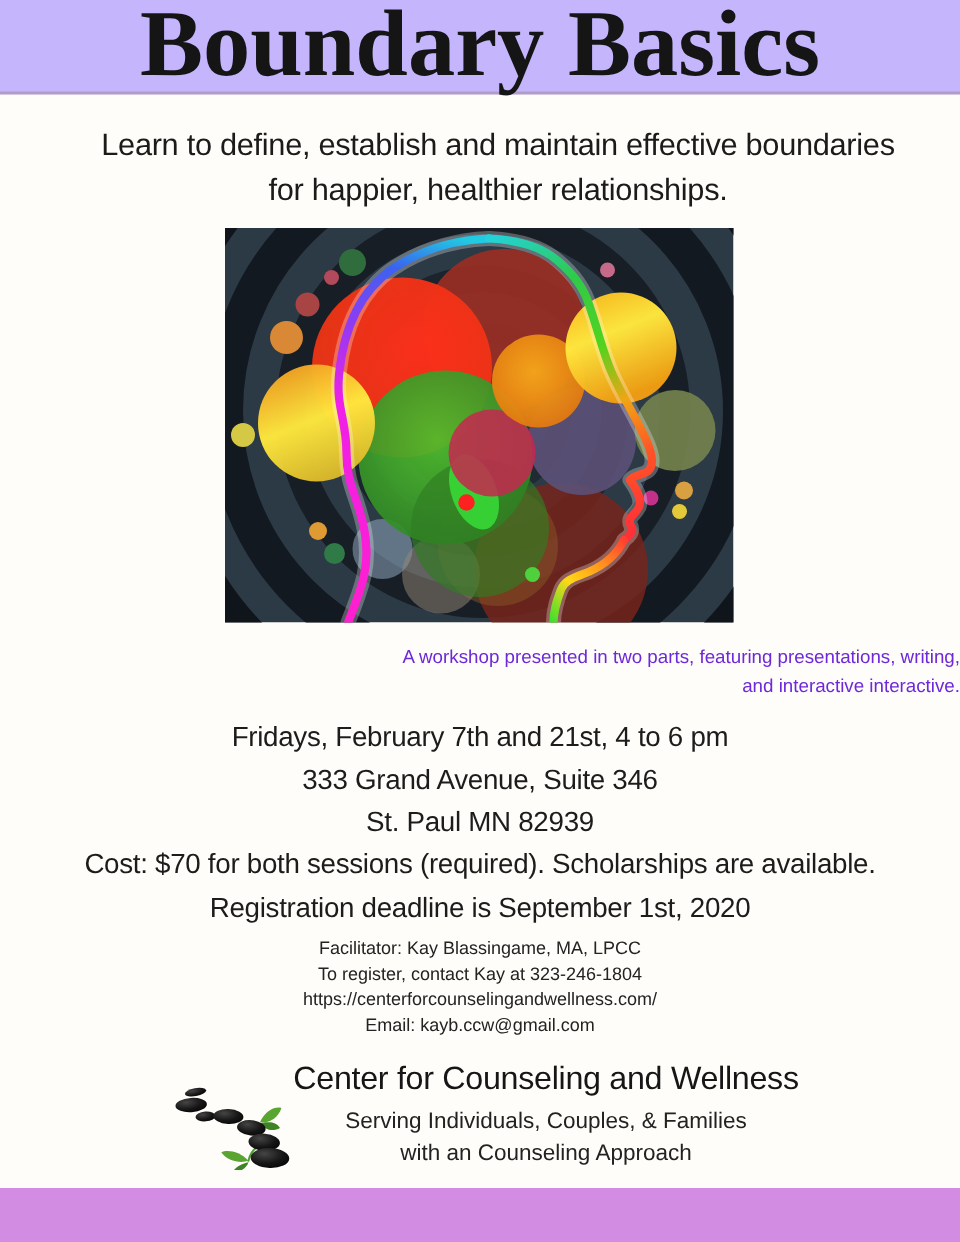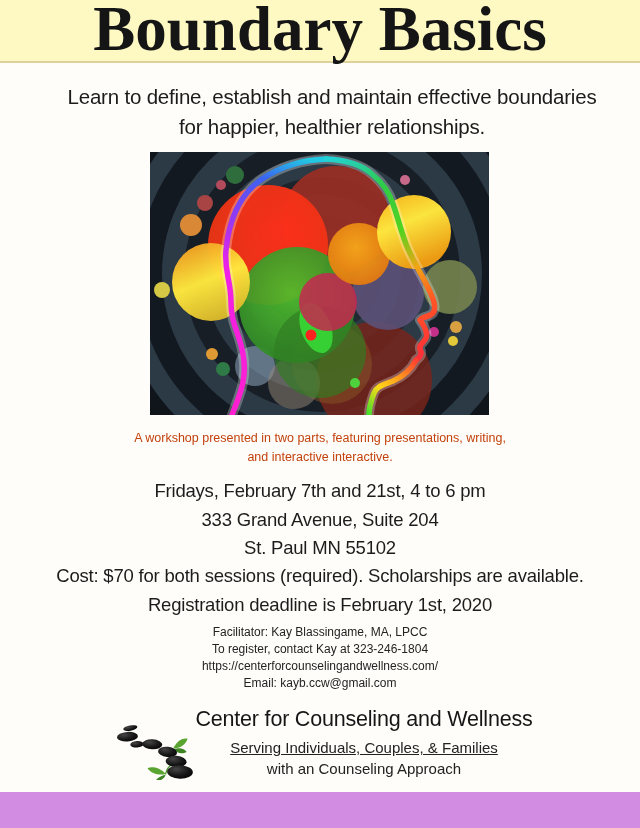--- a/index.html
+++ b/index.html
@@ -21,53 +21,53 @@
   }
   .intro{
     position:absolute;top:82px;left:0;width:100%;text-align:center;
     font-size:20.5px;line-height:30px;letter-spacing:-.2px;color:#1b1b1b;padding-left:12px;
   }
   .art{
     position:absolute;top:152px;left:150px;width:339px;height:263px;
   }
   .art svg{display:block;}
   .caption{
-    position:absolute;top:429px;left:0;width:100%;text-align:center;
-    font-size:12.5px;line-height:18.5px;color:#c2410c;
+    position:absolute;top:429px;left:0;width:100%;text-align:right;
+    font-size:12.5px;line-height:18.5px;color:#6d28d9;
   }
   .schedule{
     position:absolute;top:477px;left:0;width:100%;text-align:center;
     font-size:18.5px;line-height:28.5px;letter-spacing:-.2px;color:#1c1c1c;
   }
   .cost{
     position:absolute;top:562px;left:0;width:100%;text-align:center;
     font-size:18.5px;line-height:28.5px;letter-spacing:-.2px;color:#1c1c1c;
   }
   .contact{
     position:absolute;top:624px;left:0;width:100%;text-align:center;
     font-size:12px;line-height:17px;color:#232323;
   }
   .org{
     position:absolute;top:704px;left:0;width:100%;text-align:center;
     padding-left:88px;box-sizing:border-box;
   }
   .org-name{font-size:21.5px;line-height:30px;letter-spacing:-.2px;color:#161616;}
   .org-tagline{font-size:15px;line-height:21px;color:#222;}
-  .org-tagline.first{margin-top:3px;text-decoration:underline;}
+  .org-tagline.first{margin-top:3px;}
   .org-logo{position:absolute;left:116px;top:722px;width:84px;height:58px;}
   .band-bottom{
     position:absolute;top:792px;left:0;width:100%;height:36px;
   }
 </style>
 </head>
 <body>
 
 <div class="page">
 
-  <div class="band-top" style="background-color: #fef9c3;">
+  <div class="band-top" style="background-color: #c4b5fd;">
     <div class="main-title">Boundary Basics</div>
   </div>
 
   <div class="intro">
     <div>Learn to define, establish and maintain effective boundaries</div>
     <div>for happier, healthier relationships.</div>
   </div>
 
   <div class="art">
     <svg width="339" height="263" viewBox="0 0 339 263" xmlns="http://www.w3.org/2000/svg">
@@ -170,27 +170,27 @@
     </svg>
   </div>
 
   <div class="caption">
     <div>A workshop presented in two parts, featuring presentations, writing,</div>
     <div>and interactive interactive.</div>
   </div>
 
   <div class="schedule">
     <div>Fridays, February 7th and 21st, 4 to 6 pm</div>
-    <div>333 Grand Avenue, Suite 204</div>
-    <div>St. Paul MN 55102</div>
+    <div>333 Grand Avenue, Suite 346</div>
+    <div>St. Paul MN 82939</div>
   </div>
 
   <div class="cost">
     <div>Cost: $70 for both sessions (required). Scholarships are available.</div>
-    <div>Registration deadline is February 1st, 2020</div>
+    <div>Registration deadline is September 1st, 2020</div>
   </div>
 
   <div class="contact">
     <div>Facilitator: Kay Blassingame, MA, LPCC</div>
     <div>To register, contact Kay at 323-246-1804</div>
     <div>https://centerforcounselingandwellness.com/</div>
     <div>Email: kayb.ccw@gmail.com</div>
   </div>
 
   <div class="org-logo">

